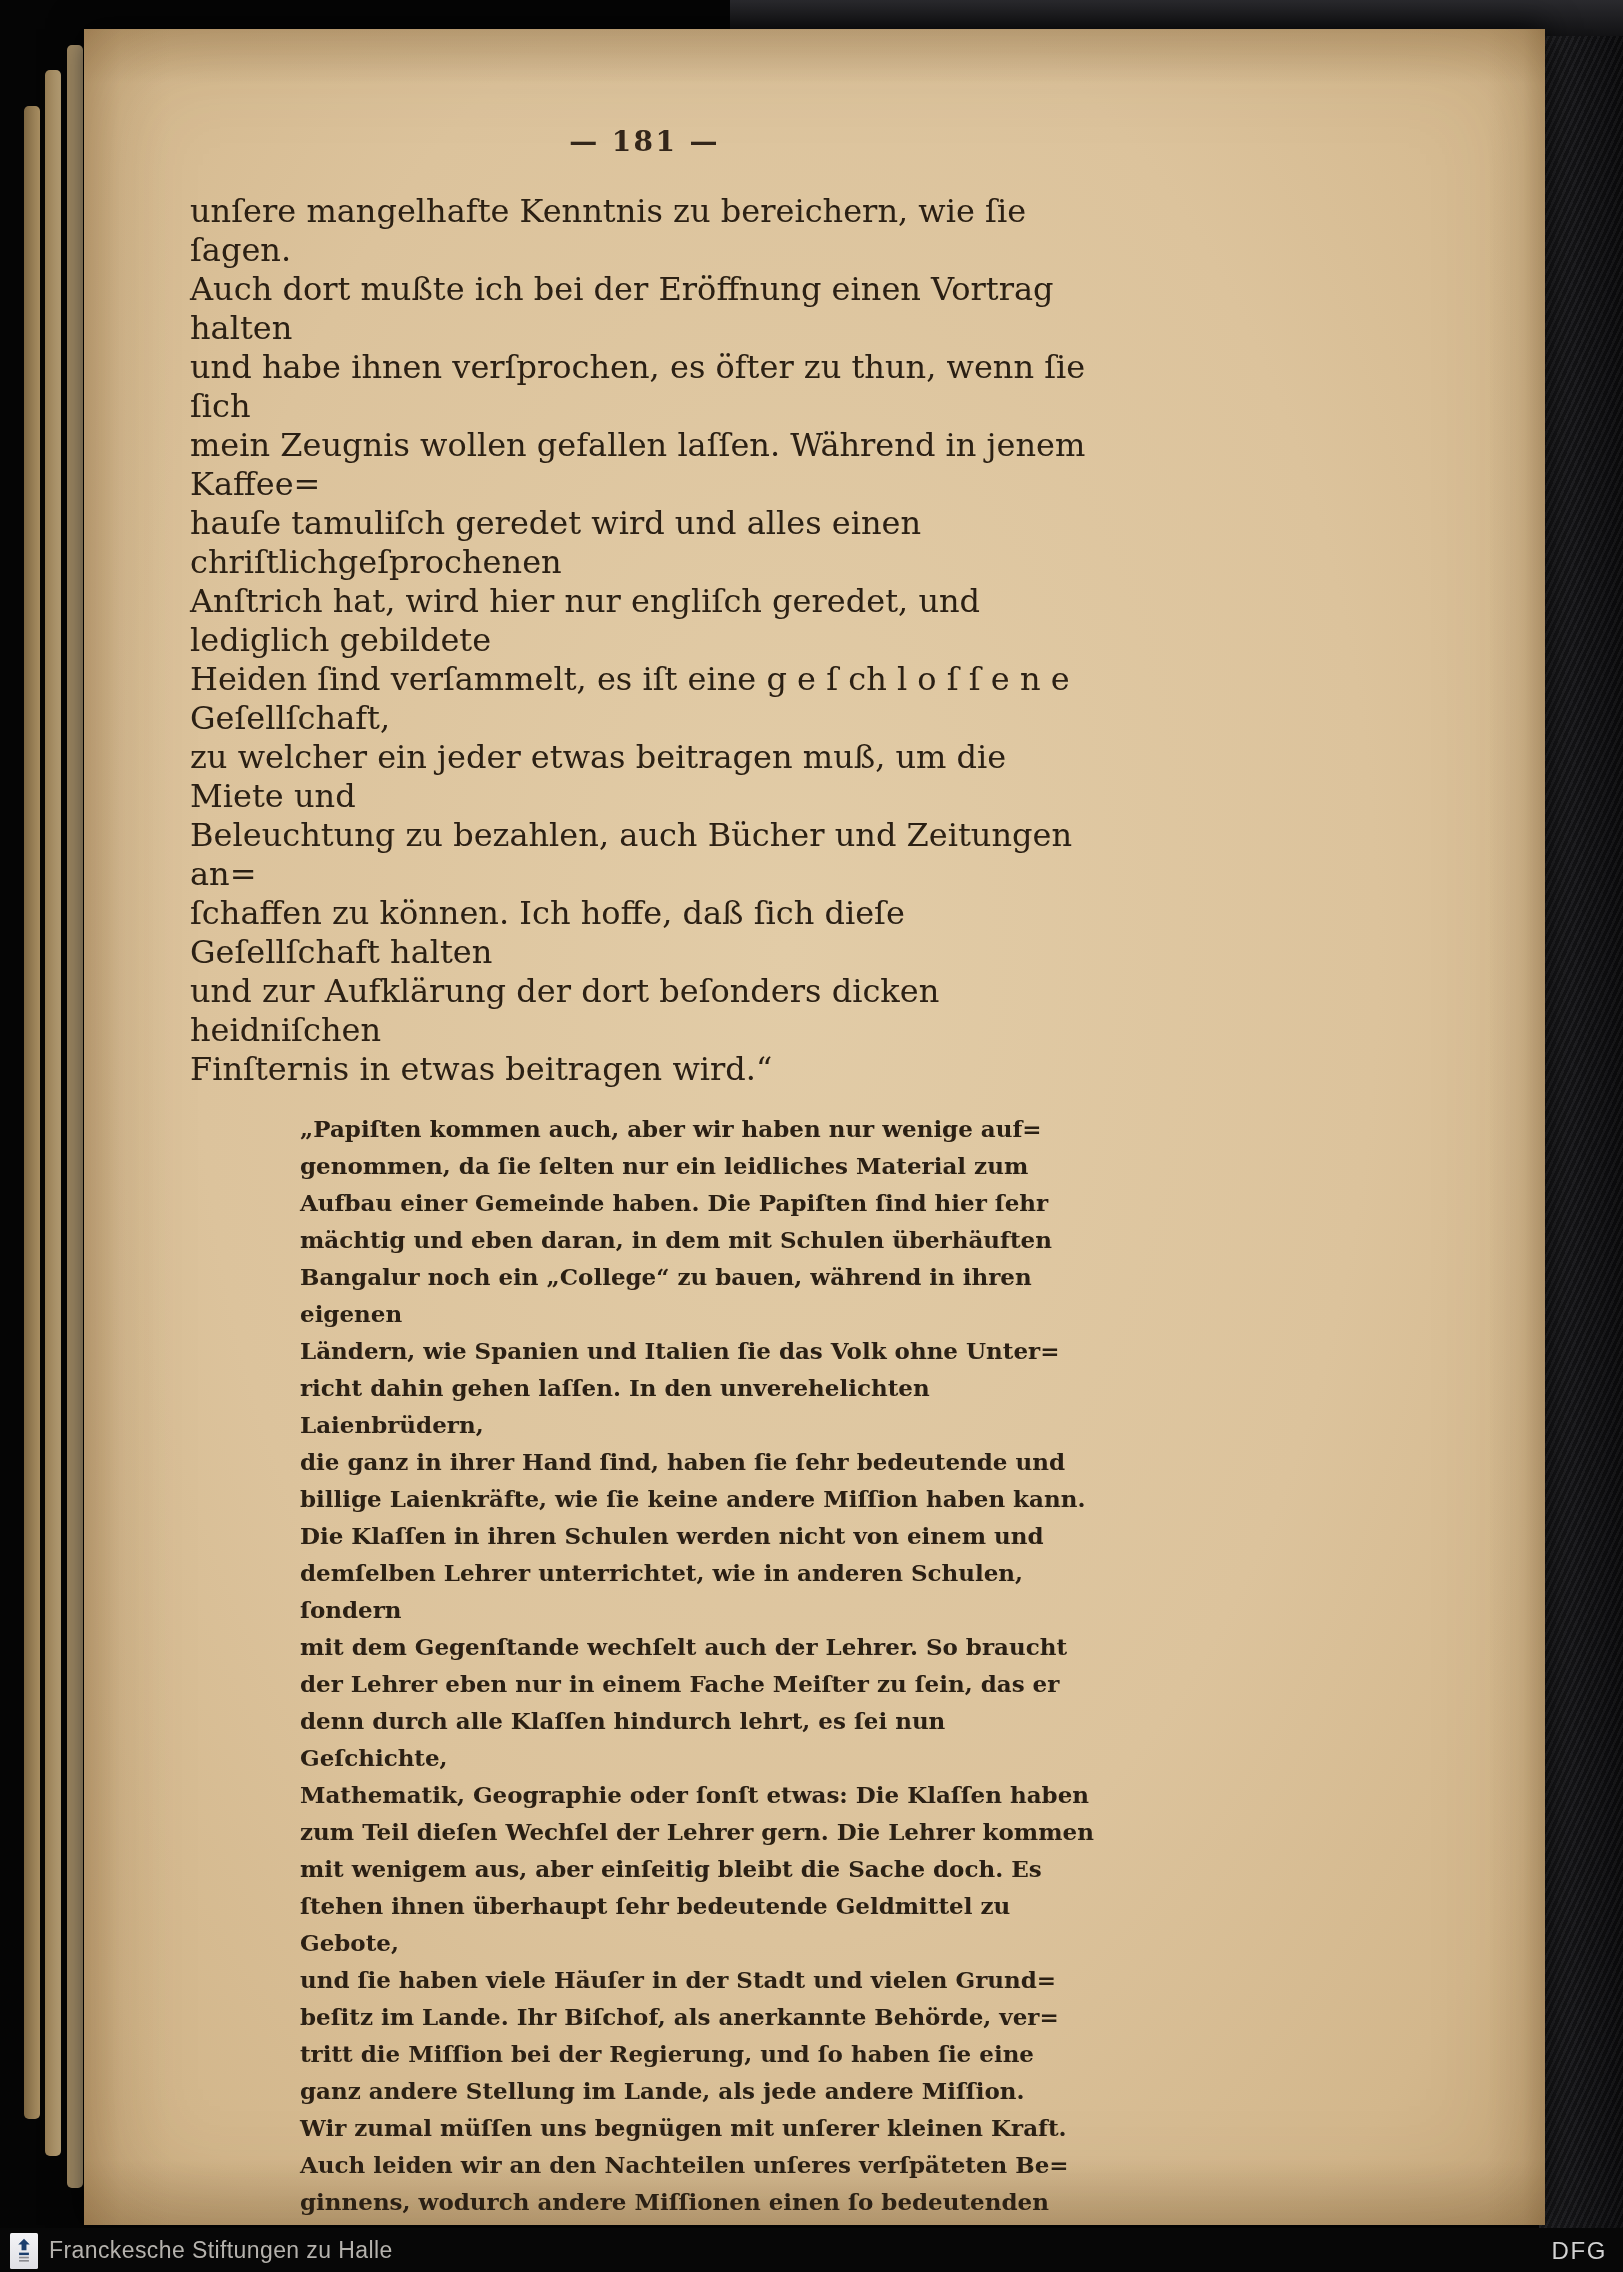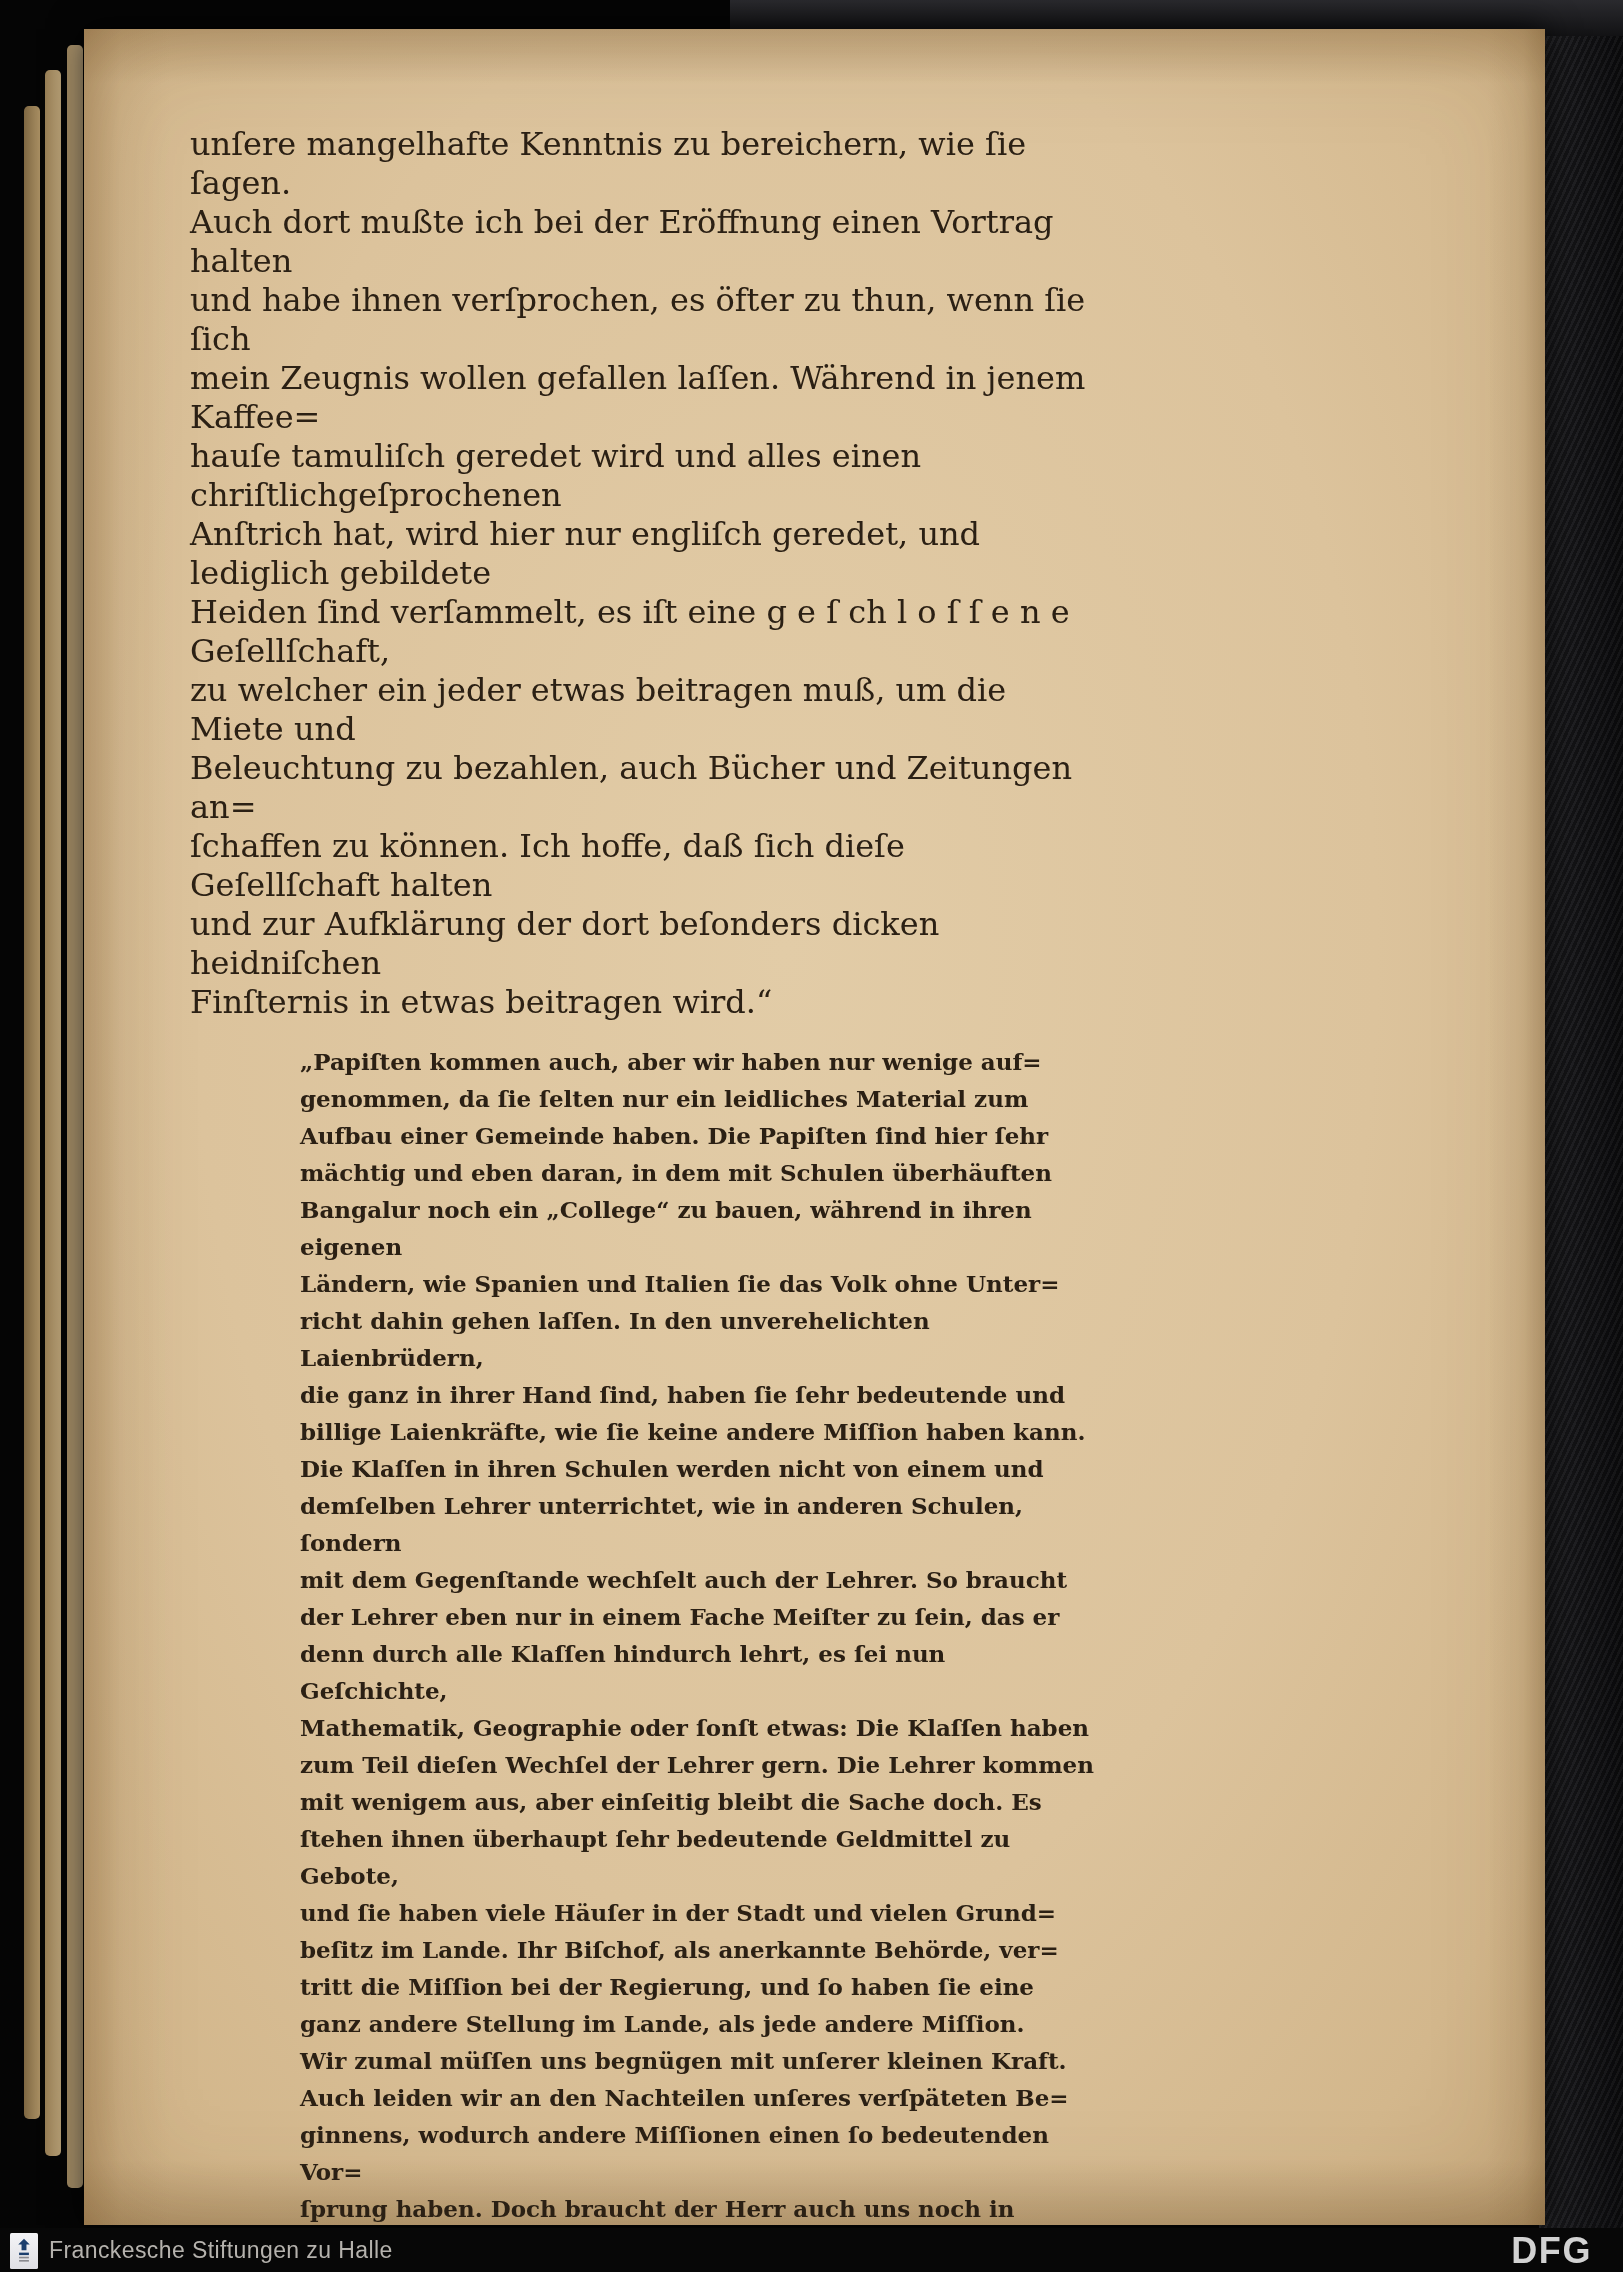--- a/index.html
+++ b/index.html
@@ -73,36 +73,37 @@
     background:linear-gradient(180deg,#f4f4f6 0,#dfdfe4 100%);
     display:flex;align-items:center;justify-content:center;
     flex:0 0 auto;
   }
   .footer-logo svg{display:block;}
   .footer-caption{
     color:#b5b2ad;font-size:23px;margin-left:11.4px;letter-spacing:0.4px;
   }
   .footer-spacer{flex:1;}
   .dfg-logo{
-    color:#d2d2d2;font-size:36px;font-weight:bold;letter-spacing:1.6px;
-    margin-right:31px;font-family:"Liberation Sans", sans-serif;
+    color:#d2d2d2;font-size:24px;font-weight:normal;letter-spacing:1.6px;
+    margin-right:16px;font-family:"Liberation Sans", sans-serif;
   }
 </style>
 </head>
 <body>
 
 <div class="cover-right"></div>
 <div class="cover-top"></div>
 <div class="edge edge-1"></div>
 <div class="edge edge-2"></div>
 <div class="edge edge-3"></div>
 
 <div class="page">
   <div class="text-col">
 
+    <div class="page-number">—  181  —</div>
 
     <div class="body-par">unſere mangelhafte Kenntnis zu bereichern, wie ſie ſagen.
 Auch dort mußte ich bei der Eröffnung einen Vortrag halten
 und habe ihnen verſprochen, es öfter zu thun, wenn ſie ſich
 mein Zeugnis wollen gefallen laſſen.  Während in jenem Kaffee=
 hauſe tamuliſch geredet wird und alles einen chriſtlichgeſprochenen
 Anſtrich hat, wird hier nur engliſch geredet, und lediglich gebildete
 Heiden ſind verſammelt, es iſt eine g e ſ ch l o ſ ſ e n e Geſellſchaft,
 zu welcher ein jeder etwas beitragen muß, um die Miete und
 Beleuchtung zu bezahlen, auch Bücher und Zeitungen an=

